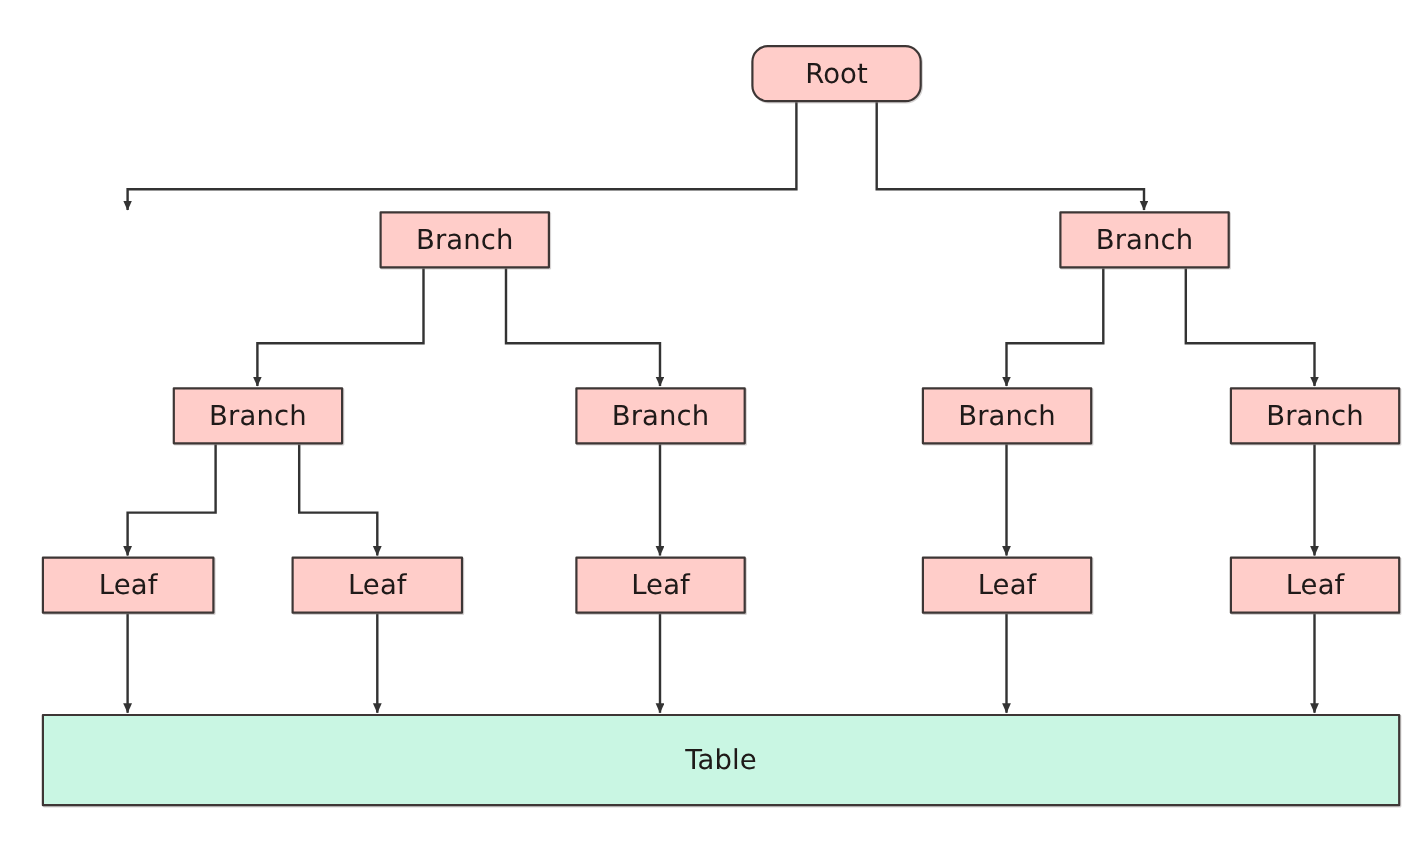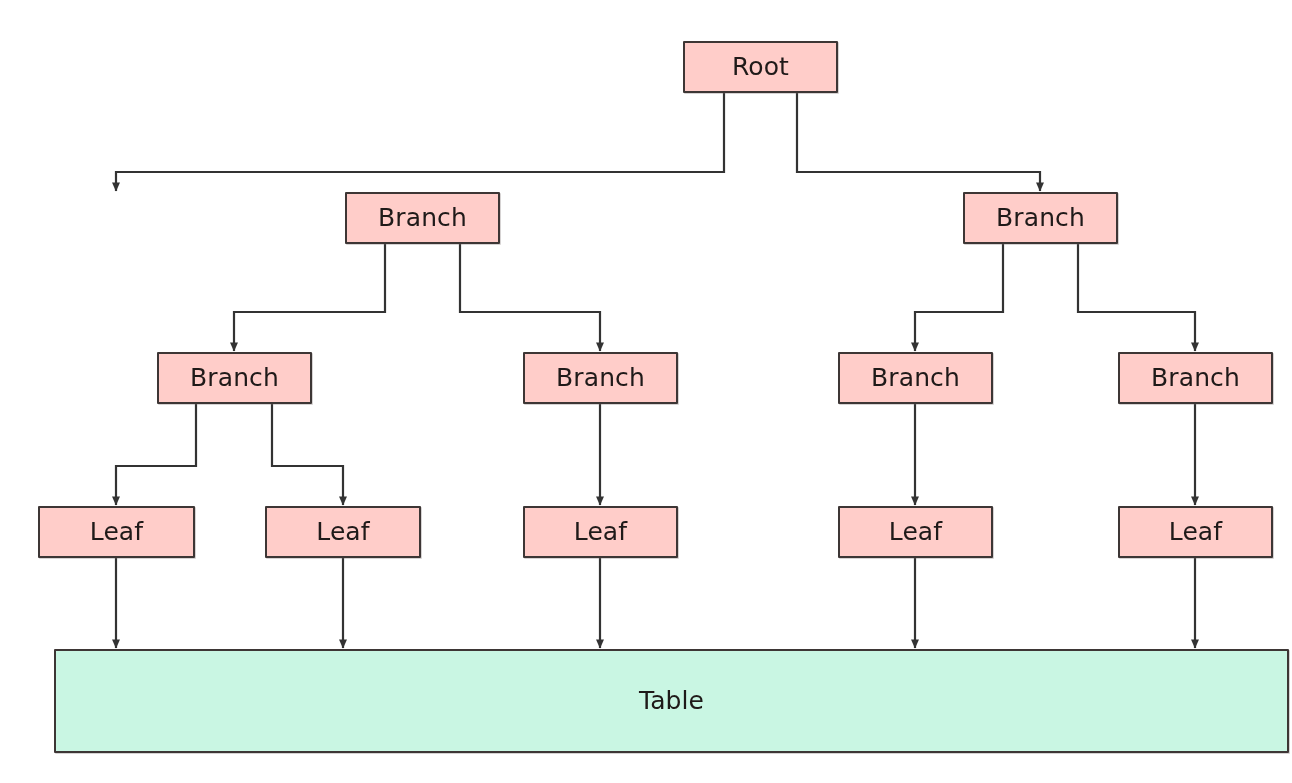--- a/index.html
+++ b/index.html
@@ -74,21 +74,21 @@
         <path d="M915,404 L915,505" marker-end="url(#arrowhead)"></path>
         <path d="M1195,404 L1195,505" marker-end="url(#arrowhead)"></path>
         <path d="M116,558 L116,648" marker-end="url(#arrowhead)"></path>
         <path d="M343,558 L343,648" marker-end="url(#arrowhead)"></path>
         <path d="M600,558 L600,648" marker-end="url(#arrowhead)"></path>
         <path d="M915,558 L915,648" marker-end="url(#arrowhead)"></path>
         <path d="M1195,558 L1195,648" marker-end="url(#arrowhead)"></path>
       </g>
   </svg>
 
-  <div class="node node-pink" style="left:683px; top:41px; width:155px; height:52px;">
+  <div class="node node-pink" style="left:683px; top:41px; width:155px; height:52px;border-radius:15px;">
     <span class="node-label">Root</span>
   </div>
 
   <div class="node node-pink" style="left:345px; top:192px; width:155px; height:52px;">
     <span class="node-label">Branch</span>
   </div>
 
   <div class="node node-pink" style="left:963px; top:192px; width:155px; height:52px;">
     <span class="node-label">Branch</span>
   </div>
@@ -122,17 +122,17 @@
   </div>
 
   <div class="node node-pink" style="left:838px; top:506px; width:155px; height:52px;">
     <span class="node-label">Leaf</span>
   </div>
 
   <div class="node node-pink" style="left:1118px; top:506px; width:155px; height:52px;">
     <span class="node-label">Leaf</span>
   </div>
 
-  <div class="node node-green" style="left:38px; top:649px; width:1235px; height:104px;margin-left:16px;">
+  <div class="node node-green" style="left:38px; top:649px; width:1235px; height:84px;">
     <span class="node-label">Table</span>
   </div>
 
 </div>
 
 </body></html>

